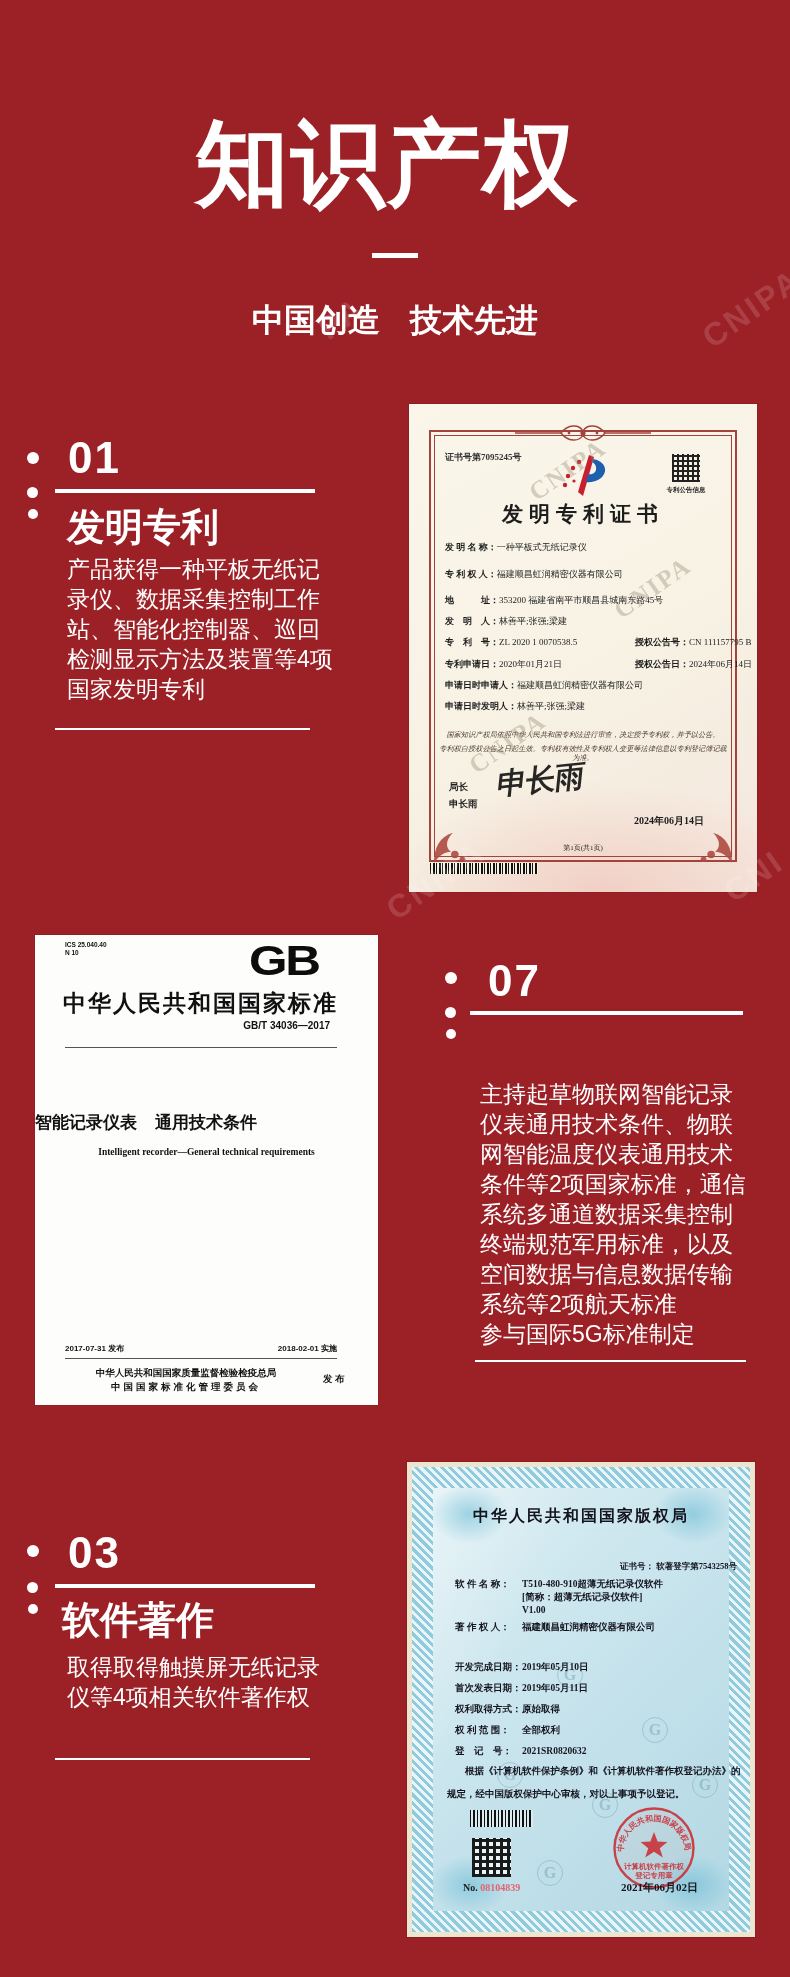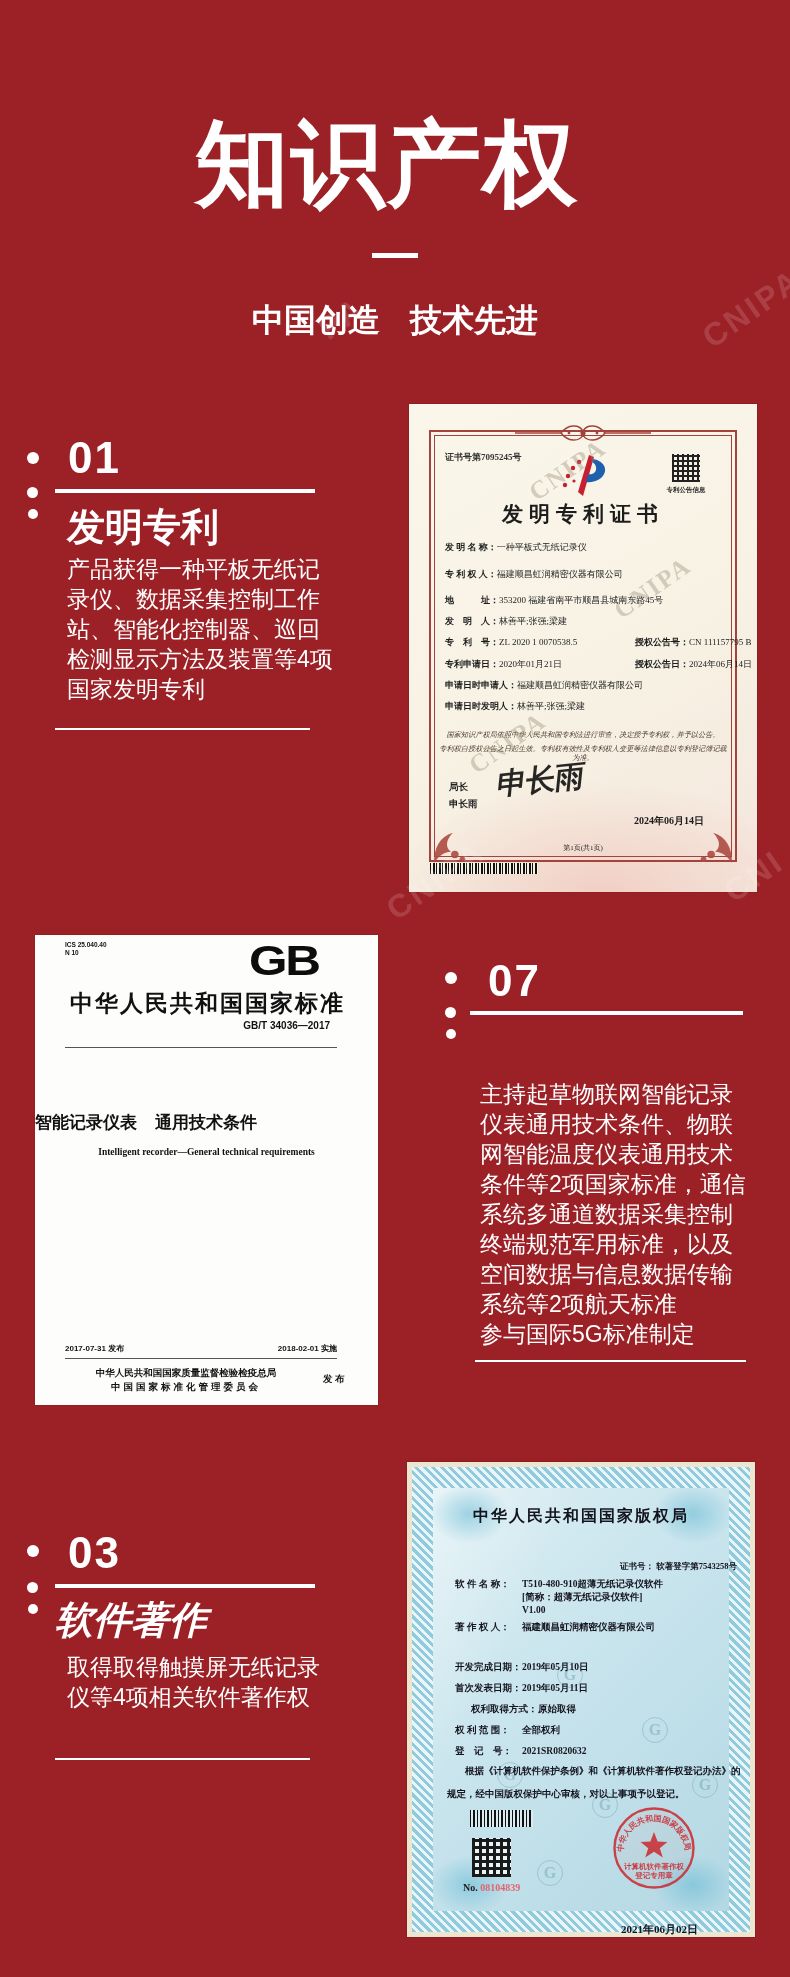--- a/index.html
+++ b/index.html
@@ -66,21 +66,21 @@
   .pc-barcode { position:absolute; left:21px; top:459px; width:108px; height:11px;
     background:repeating-linear-gradient(90deg,#111 0 1px,#f6f1e3 1px 3px,#111 3px 5px,#f6f1e3 5px 6px); }
   .pc-corner { position:absolute; bottom:24px; opacity:.9; }
 
   
   .gb-doc { left:35px; top:935px; width:343px; height:470px; background:#fdfdfc;
     color:#111; box-shadow:0 0 0 1px rgba(0,0,0,0.06); }
   .gb-ics { position:absolute; left:30px; top:6px; font-size:6.5px; font-weight:bold; line-height:1.3; }
   .gb-logo { position:absolute; left:214px; top:2px; font-size:42px; font-weight:900;
     transform:scaleX(1.18); transform-origin:left top; letter-spacing:-2px; color:#0d0d0d; }
-  .gb-title { position:absolute; left:35px; top:53px; width:280px; font-size:23px;
+  .gb-title { position:absolute; left:28px; top:53px; width:280px; font-size:23px;
     font-weight:bold; letter-spacing:2px; white-space:nowrap; }
   .gb-stdno { position:absolute; right:48px; top:85px; font-size:10px; font-weight:bold; }
   .gb-hr1 { position:absolute; left:30px; top:112px; width:272px; height:1px; background:#555; }
   .gb-cntitle { position:absolute; left:0; top:176px; width:100%; 
     font-size:17px; font-weight:bold; }
   .gb-cntitle .gap { display:inline-block; width:18px; }
   .gb-entitle { position:absolute; left:0; top:212px; width:100%; text-align:center;
     font-size:9.5px; font-weight:bold; }
   .gb-dates { position:absolute; left:30px; top:408px; width:272px; font-size:8px; font-weight:bold; }
   .gb-impl { float:right; }
@@ -110,21 +110,21 @@
   .sw-row .val { position:absolute; left:67px; top:0; font-weight:bold; }
   .sw-law { position:absolute; font-size:9.5px; font-weight:bold; white-space:nowrap; }
   .sw-barcode { position:absolute; left:63px; top:348px; width:63px; height:17px;
     background:repeating-linear-gradient(90deg,#111 0 1px,#d8ecf2 1px 3px,#111 3px 5px,#d8ecf2 5px 7px); }
   .sw-qr { position:absolute; left:65px; top:376px; width:39px; height:39px;
     background:
       repeating-linear-gradient(90deg,#1a1a1a 0 3px, transparent 3px 7px),
       repeating-linear-gradient(0deg,#1a1a1a 0 3px, #e8f3f7 3px 7px); }
   .sw-no { position:absolute; left:56px; top:420px; font-size:10px; font-weight:bold; color:#222; }
   .sw-no .pink { color:#e2646f; }
-  .sw-date { position:absolute; left:214px; top:418px; font-size:11px; font-weight:bold; z-index:3;margin-top:42px; }
+  .sw-date { position:absolute; left:214px; top:418px; font-size:11px; font-weight:bold; z-index:3; }
   .sw-stamp { position:absolute; left:205px; top:344px; z-index:2; opacity:.92; }
   .gwm { position:absolute; width:26px; height:26px; border:1px solid rgba(110,165,185,0.45);
     border-radius:50%; color:rgba(110,165,185,0.5); font-size:16px; font-weight:bold;
     text-align:center; line-height:24px; }
 </style>
 </head>
 <body>
 
 <div class="page">
 
@@ -266,21 +266,21 @@
     <span>主持起草物联网智能记录仪表通用技术条件、物联网智能温度仪表通用技术条件等2项国家标准，通信系统多通道数据采集控制终端规范军用标准，以及空间数据与信息数据传输系统等2项航天标准</span><br>
     <span>参与国际5G标准制定</span>
   </div>
   <div class="sep-line" style="left:475px; top:1360px; width:271px;"></div>
 
   <div class="dot" style="left:27px; top:1545px;"></div>
   <div class="dot" style="left:27px; top:1582px; width:11px; height:11px;"></div>
   <div class="dot" style="left:28px; top:1604px; width:10px; height:10px;"></div>
   <div class="sec-num" style="left:68px; top:1531px;">03</div>
   <div class="num-line" style="left:55px; top:1584px; width:260px;"></div>
-  <div class="sec-heading" style="left:55px; top:1600px;font-style:italic;">软件著作</div>
+  <div class="sec-heading" style="left:62px; top:1600px;">软件著作</div>
   <div class="sec-body" style="left:67px; top:1652px; width:268px;">取得取得触摸屏无纸记录仪等4项相关软件著作权</div>
   <div class="sep-line" style="left:55px; top:1758px; width:255px;"></div>
 
   <div class="abs sw-cert serif">
     <div class="sw-band"></div>
     <div class="sw-paper"></div>
     <div class="sw-blob" style="left:22px; top:22px;"></div>
     <div class="sw-blob" style="right:22px; top:22px;"></div>
     <div class="sw-blob" style="left:22px; bottom:22px;"></div>
     <div class="sw-blob" style="right:22px; bottom:22px;"></div>
@@ -310,21 +310,21 @@
       <span class="val">福建顺昌虹润精密仪器有限公司</span>
     </div>
     <div class="sw-row" style="top:199px;">
       <span>开发完成日期：</span>
       <span class="val">2019年05月10日</span>
     </div>
     <div class="sw-row" style="top:220px;">
       <span>首次发表日期：</span>
       <span class="val">2019年05月11日</span>
     </div>
-    <div class="sw-row" style="top:241px;margin-left:16px;">
+    <div class="sw-row" style="top:241px;">
       <span>权利取得方式：</span>
       <span class="val">原始取得</span>
     </div>
     <div class="sw-row" style="top:262px;">
       <span>权 利 范 围：</span>
       <span class="val">全部权利</span>
     </div>
     <div class="sw-row" style="top:283px;">
       <span>登　记　号：</span>
       <span class="val">2021SR0820632</span>

